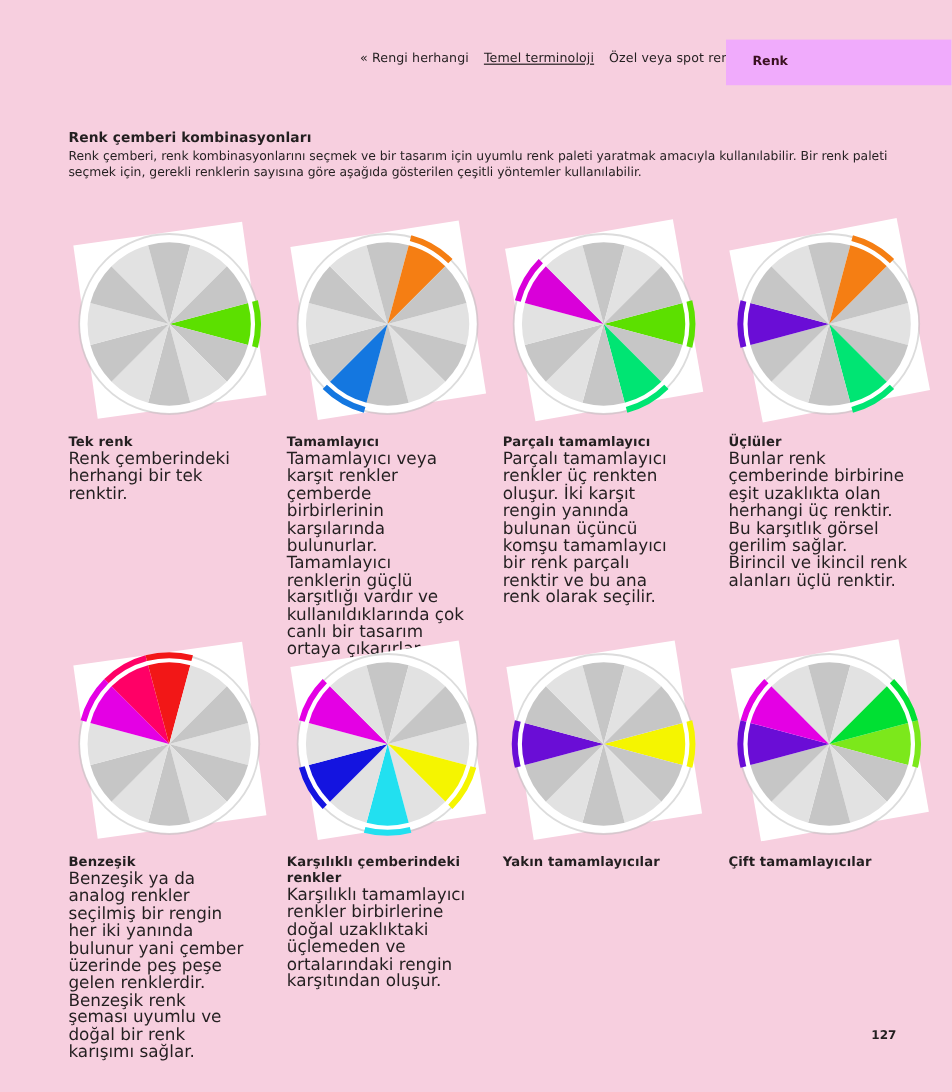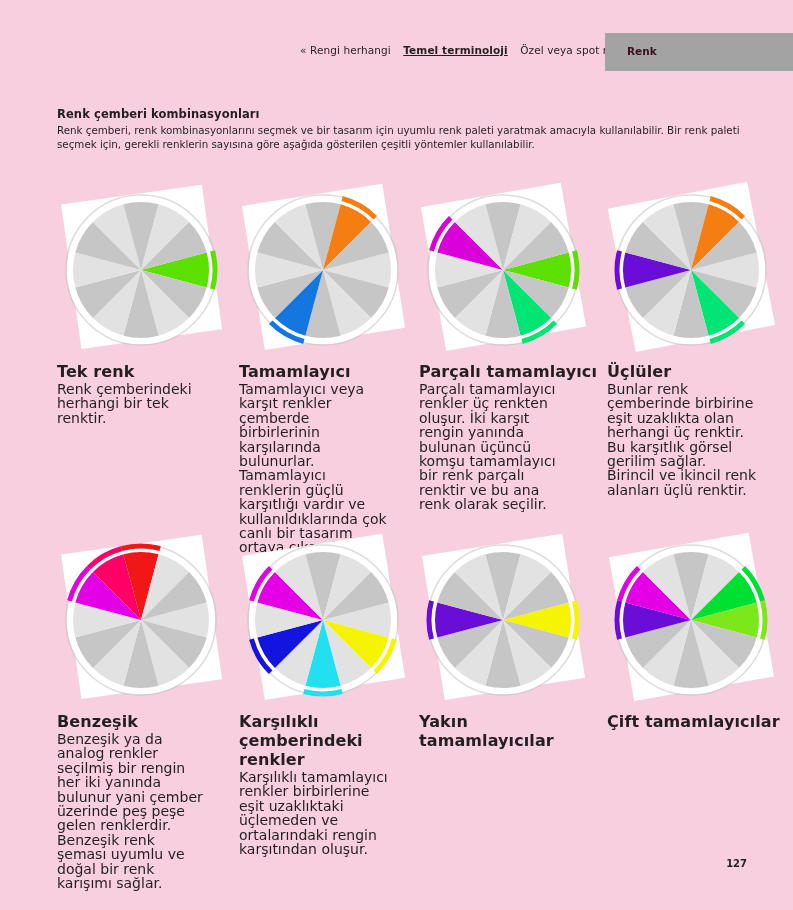--- a/index.html
+++ b/index.html
@@ -8,51 +8,51 @@
     background:#F7CFDF;
     font-family:"DejaVu Sans","Liberation Sans",sans-serif;
     color:#231f20;
     position:relative;
     overflow:hidden;
   }
   .topbar{position:absolute;left:0;top:33px;width:793px;height:38px;}
   .topnav{position:absolute;left:300px;top:43px;width:300px;font-size:10.5px;letter-spacing:.1px;white-space:nowrap;}
   .topnav span{display:inline-block;vertical-align:middle;}
   .nav-prev{color:#231f20;}
-  .nav-cur{font-weight:bold;text-decoration:underline;margin:0 9px;}
+  .nav-cur{font-weight:normal;text-decoration:underline;margin:0 9px;}
   .nav-next{color:#231f20;}
   .chapter-tab{position:absolute;right:0;top:33px;width:188px;height:38px;background:#E6007E;}
   .chapter-tab .lbl{position:absolute;left:22px;top:12px;font-size:10.5px;font-weight:bold;color:#3a1020;}
 
   .intro{position:absolute;left:57px;top:107px;width:700px;}
   .intro h1{font-size:11.5px;font-weight:bold;margin:0 0 2px 0;letter-spacing:.1px;}
   .intro p{font-size:10.3px;line-height:14.2px;margin:0;}
 
   .grid{position:absolute;left:0;top:0;width:793px;height:910px;}
   .cell{position:absolute;width:180px;}
   .wheel-wrap{position:relative;width:180px;height:185px;}
   .wheel-wrap svg{position:absolute;left:0;top:0;}
-  .cap-title{font-size:16px;font-weight:bold;margin:0 0 1px 0;letter-spacing:.1px;}
+  .cap-title{font-size:11px;font-weight:bold;margin:0 0 1px 0;letter-spacing:.1px;}
   .cap-body{font-size:14px;line-height:14.4px;margin:0;}
   .cap{width:150px;}
 
   .pageno{position:absolute;right:46px;top:858px;font-size:10px;font-weight:bold;color:#231f20;}
 </style>
 </head>
 <body style="background: rgb(247, 207, 223);">
 
 <div class="topbar"></div>
 
 <div class="topnav">
   <span class="nav-prev">« Rengi herhangi</span>
   <span class="nav-cur">Temel terminoloji</span>
   <span class="nav-next">Özel veya spot renkler »</span>
 </div>
 
-<div class="chapter-tab" style="background: #a3a3a3;">
+<div class="chapter-tab" style="background: #f0abfc;">
   <div class="lbl">Renk</div>
 </div>
 
 <div class="intro">
   <h1>Renk çemberi kombinasyonları</h1>
   <p>Renk çemberi, renk kombinasyonlarını seçmek ve bir tasarım için uyumlu renk paleti yaratmak amacıyla kullanılabilir. Bir renk paleti seçmek için, gerekli renklerin sayısına göre aşağıda gösterilen çeşitli yöntemler kullanılabilir.</p>
 </div>
 
 <div class="grid" id="grid">
     <div class="cell" style="left: 57px; top: 178px;">
@@ -212,21 +212,21 @@
           <circle cx="84" cy="92" r="75" fill="none" stroke="#BFBFBF" stroke-width="1.5" opacity="0.55"></circle>
           <path d="M 12.52 72.85 A 74 74 0 0 1 31.67 39.67" fill="none" stroke="#E400E4" stroke-width="5"></path>
           <path d="M 155.48 111.15 A 74 74 0 0 1 136.33 144.33" fill="none" stroke="#F5F500" stroke-width="5"></path>
           <path d="M 31.67 144.33 A 74 74 0 0 1 12.52 111.15" fill="none" stroke="#1414E0" stroke-width="5"></path>
           <path d="M 103.15 163.48 A 74 74 0 0 1 64.85 163.48" fill="none" stroke="#22E0F0" stroke-width="5"></path>
         </svg>
       </div>
     </div>
     <div class="cell" style="left: 239px; top: 712px;">
       <div class="cap-title">Karşılıklı çemberindeki renkler</div>
-      <div class="cap-body cap">Karşılıklı tamamlayıcı renkler birbirlerine eşit uzaklıktaki üçlemeden ve ortalarındaki rengin karşıtından oluşur.</div>
+      <div class="cap-body cap">Karşılıklı tamamlayıcı renkler birbirlerine doğal uzaklıktaki üçlemeden ve ortalarındaki rengin karşıtından oluşur.</div>
     </div>
     <div class="cell" style="left: 419px; top: 528px;">
       <div class="wheel-wrap">
         <svg width="180" height="185" viewBox="0 0 180 185">
           <rect x="14" y="16" width="142" height="146" fill="#FFFFFF" transform="rotate(-9 84 92)"></rect>
           <path d="M 84 92 L 149.68 74.40 A 68 68 0 0 1 149.68 109.60 Z" fill="#F5F500"></path>
           <path d="M 84 92 L 149.68 109.60 A 68 68 0 0 1 132.08 140.08 Z" fill="#C6C6C6"></path>
           <path d="M 84 92 L 132.08 140.08 A 68 68 0 0 1 101.60 157.68 Z" fill="#E2E2E2"></path>
           <path d="M 84 92 L 101.60 157.68 A 68 68 0 0 1 66.40 157.68 Z" fill="#C6C6C6"></path>
           <path d="M 84 92 L 66.40 157.68 A 68 68 0 0 1 35.92 140.08 Z" fill="#E2E2E2"></path>

